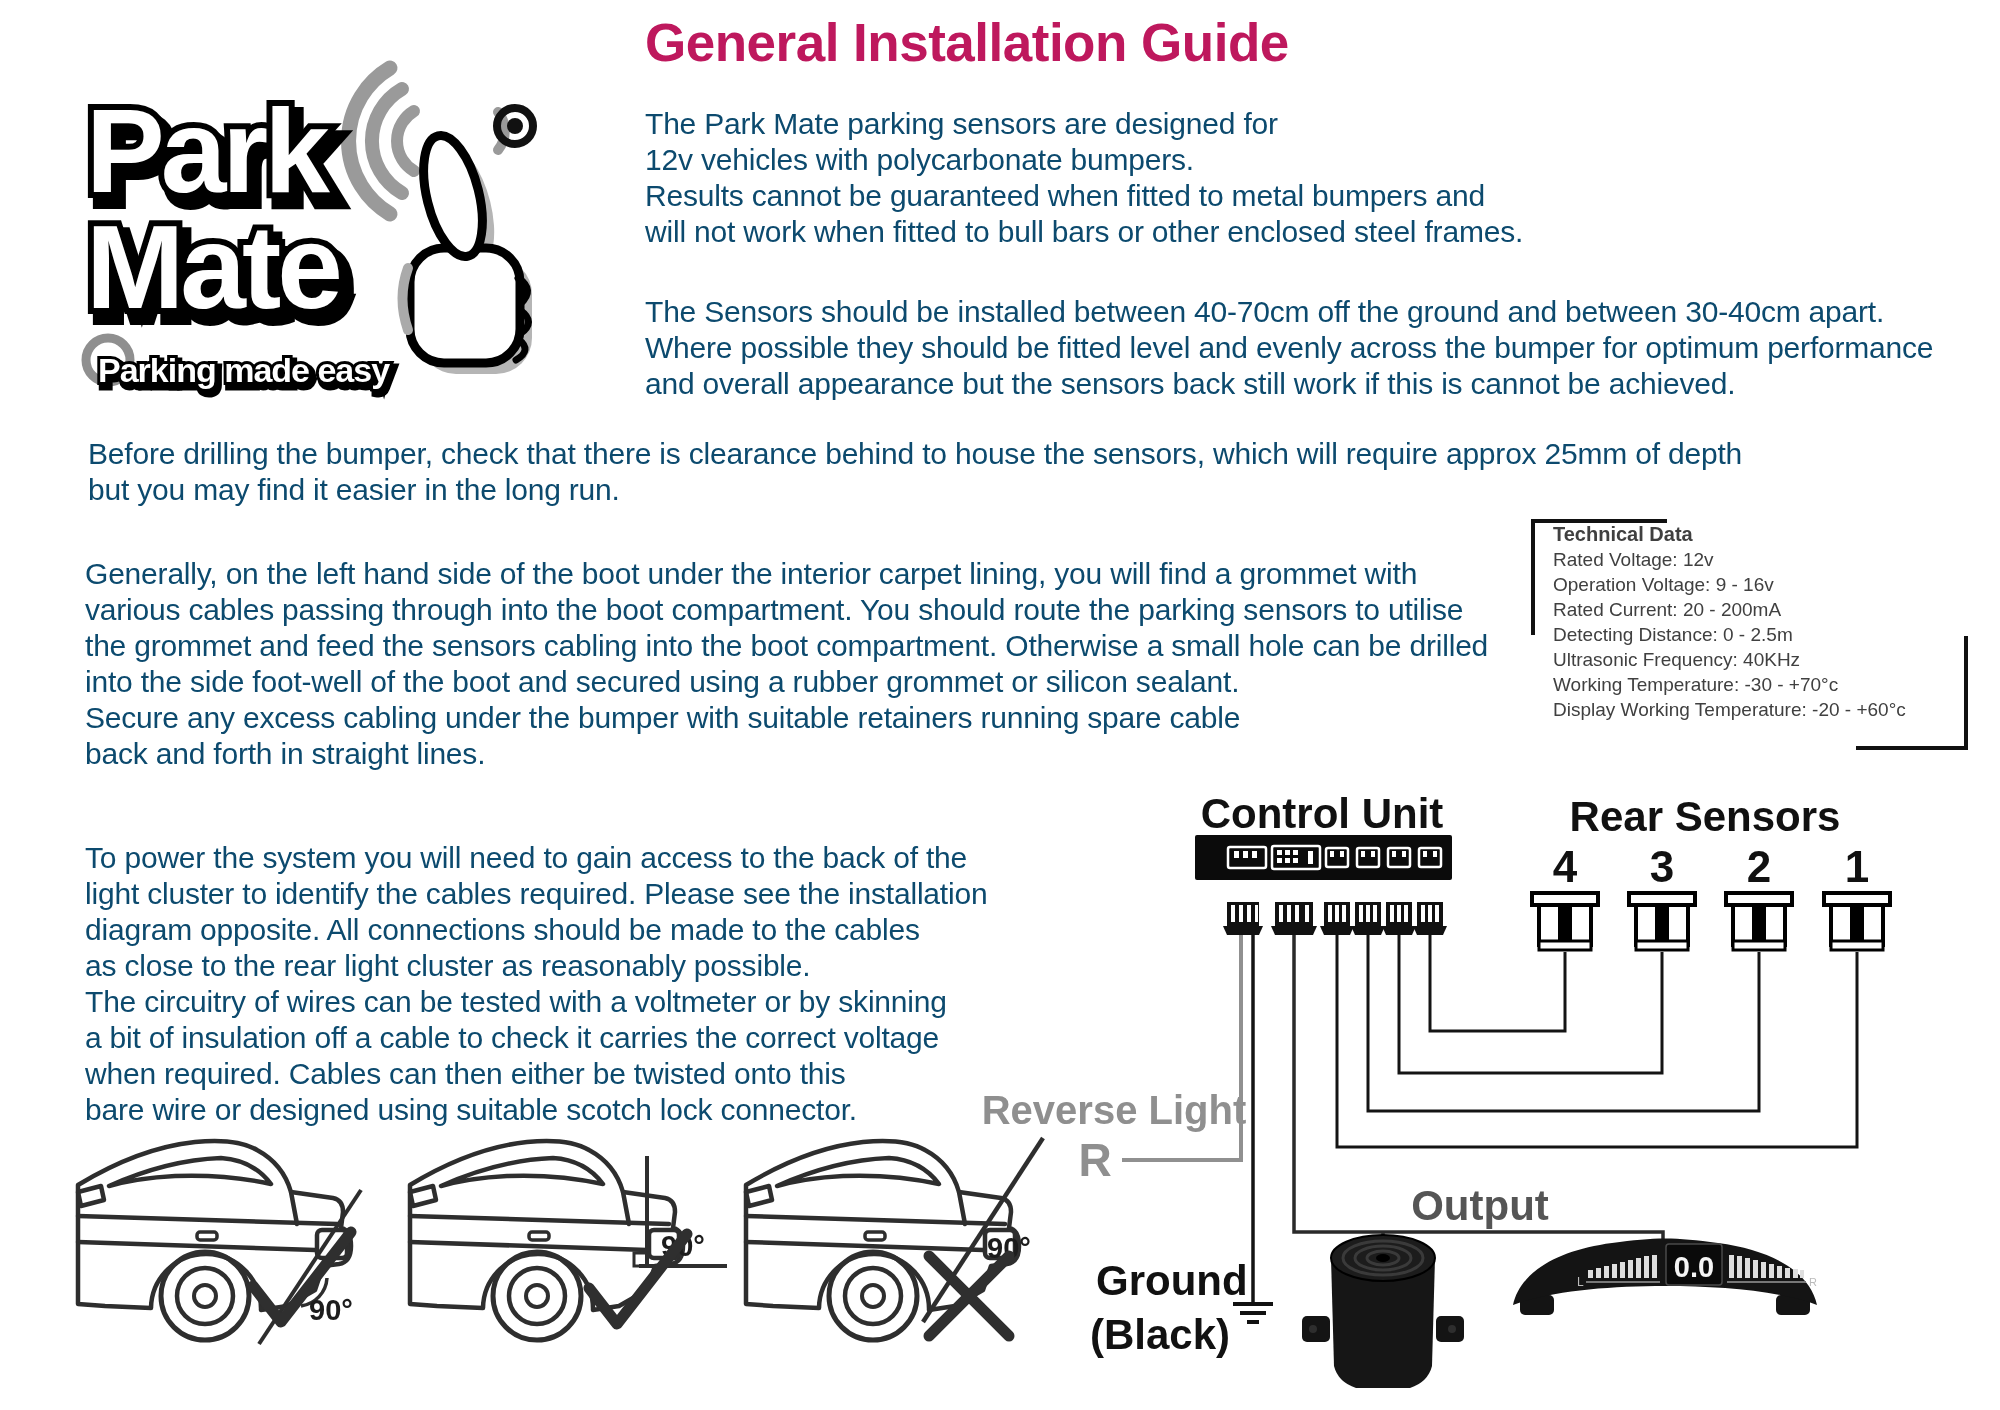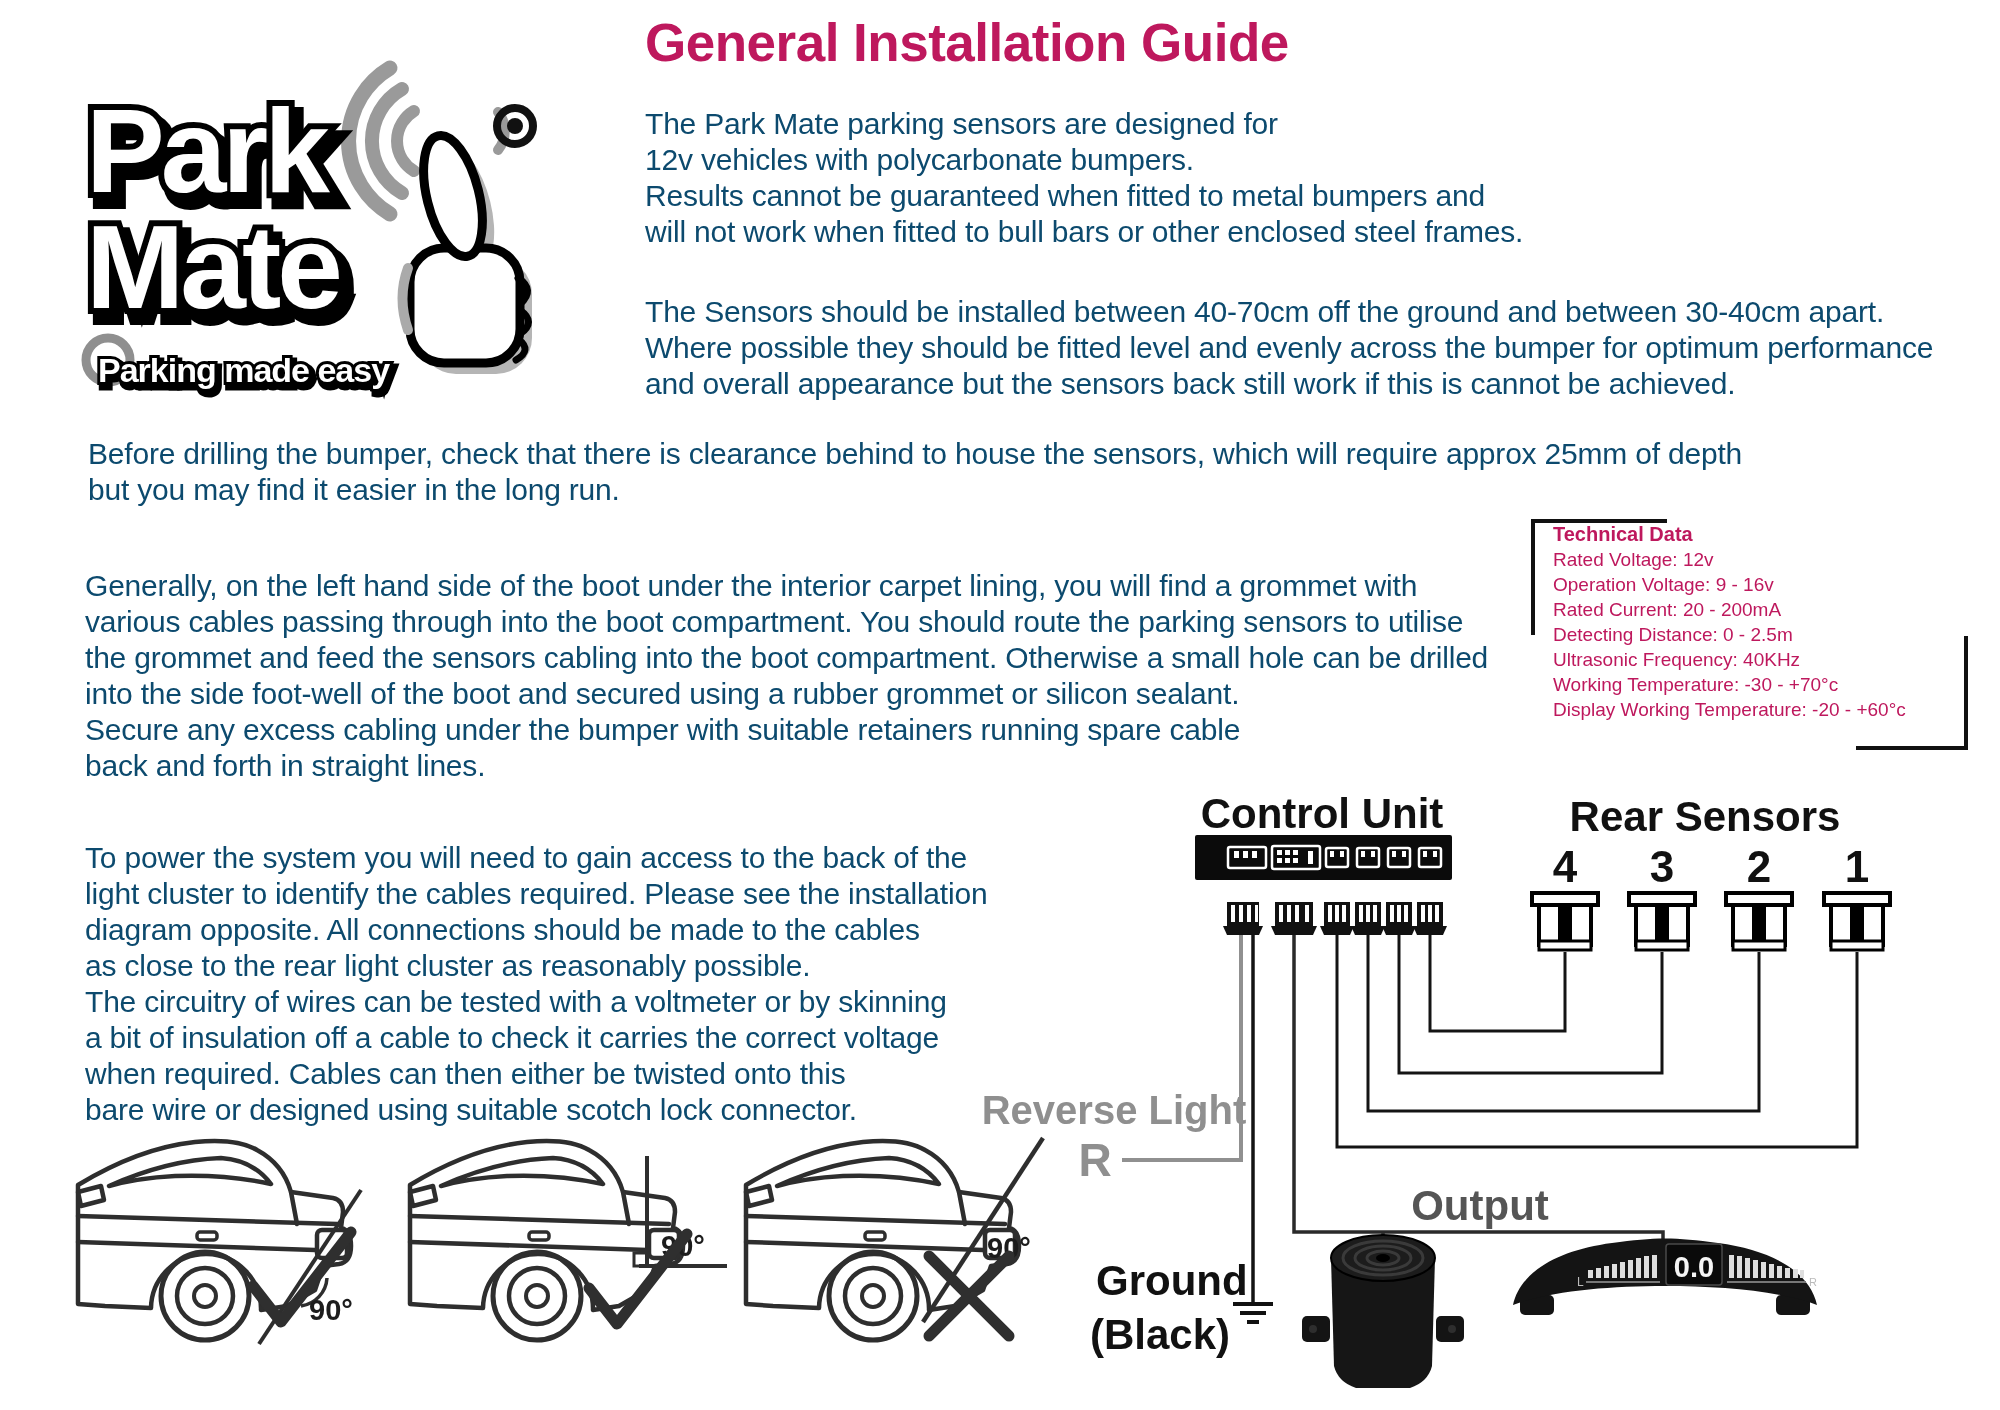--- a/index.html
+++ b/index.html
@@ -7,21 +7,21 @@
     position:relative;width:2000px;height:1410px;background:#ffffff;
     font-family:"Liberation Sans",sans-serif;color:#111;overflow:hidden;
   }
   .abs{position:absolute;}
   .title{
     font-size:53px;font-weight:700;letter-spacing:-0.5px;color:#be185d;
     font-family:"Liberation Sans",sans-serif;
   }
   .para{font-size:30px;line-height:36px;color:#0c4a6e;letter-spacing:-0.2px;}
   .para .tl{white-space:nowrap;}
-  .tech{font-size:19px;line-height:25px;color:#be185d;}
+  .tech{font-size:19px;line-height:25px;color:#404040;}
   .tech .trow{white-space:nowrap;}
   .tech .ttitle{font-weight:700;font-size:20px;}
   .bracket-tl{border-top:4px solid #111;border-left:4px solid #111;}
   .bracket-br{border-right:4px solid #111;border-bottom:4px solid #111;}
   svg text{font-family:"Liberation Sans",sans-serif;}
   .dlabel{font-weight:800;}
 </style>
 </head>
 <body>
 
@@ -76,21 +76,21 @@
     <div class="tl">The Sensors should be installed between 40-70cm off the ground and between 30-40cm apart.</div>
     <div class="tl">Where possible they should be fitted level and evenly across the bumper for optimum performance</div>
     <div class="tl">and overall appearance but the sensors back still work if this is cannot be achieved.</div>
   </div>
 
   <div class="abs para" style="left:88px;top:436px">
     <div class="tl">Before drilling the bumper, check that there is clearance behind to house the sensors, which will require approx 25mm of depth</div>
     <div class="tl">but you may find it easier in the long run.</div>
   </div>
 
-  <div class="abs para" style="left:85px;top:568px">
+  <div class="abs para" style="left:85px;top:556px">
     <div class="tl">Generally, on the left hand side of the boot under the interior carpet lining, you will find a grommet with</div>
     <div class="tl">various cables passing through into the boot compartment. You should route the parking sensors to utilise</div>
     <div class="tl">the grommet and feed the sensors cabling into the boot compartment. Otherwise a small hole can be drilled</div>
     <div class="tl">into the side foot-well of the boot and secured using a rubber grommet or silicon sealant.</div>
     <div class="tl">Secure any excess cabling under the bumper with suitable retainers running spare cable</div>
     <div class="tl">back and forth in straight lines.</div>
   </div>
 
   <div class="abs para" style="left:85px;top:840px">
     <div class="tl">To power the system you will need to gain access to the back of the</div>

